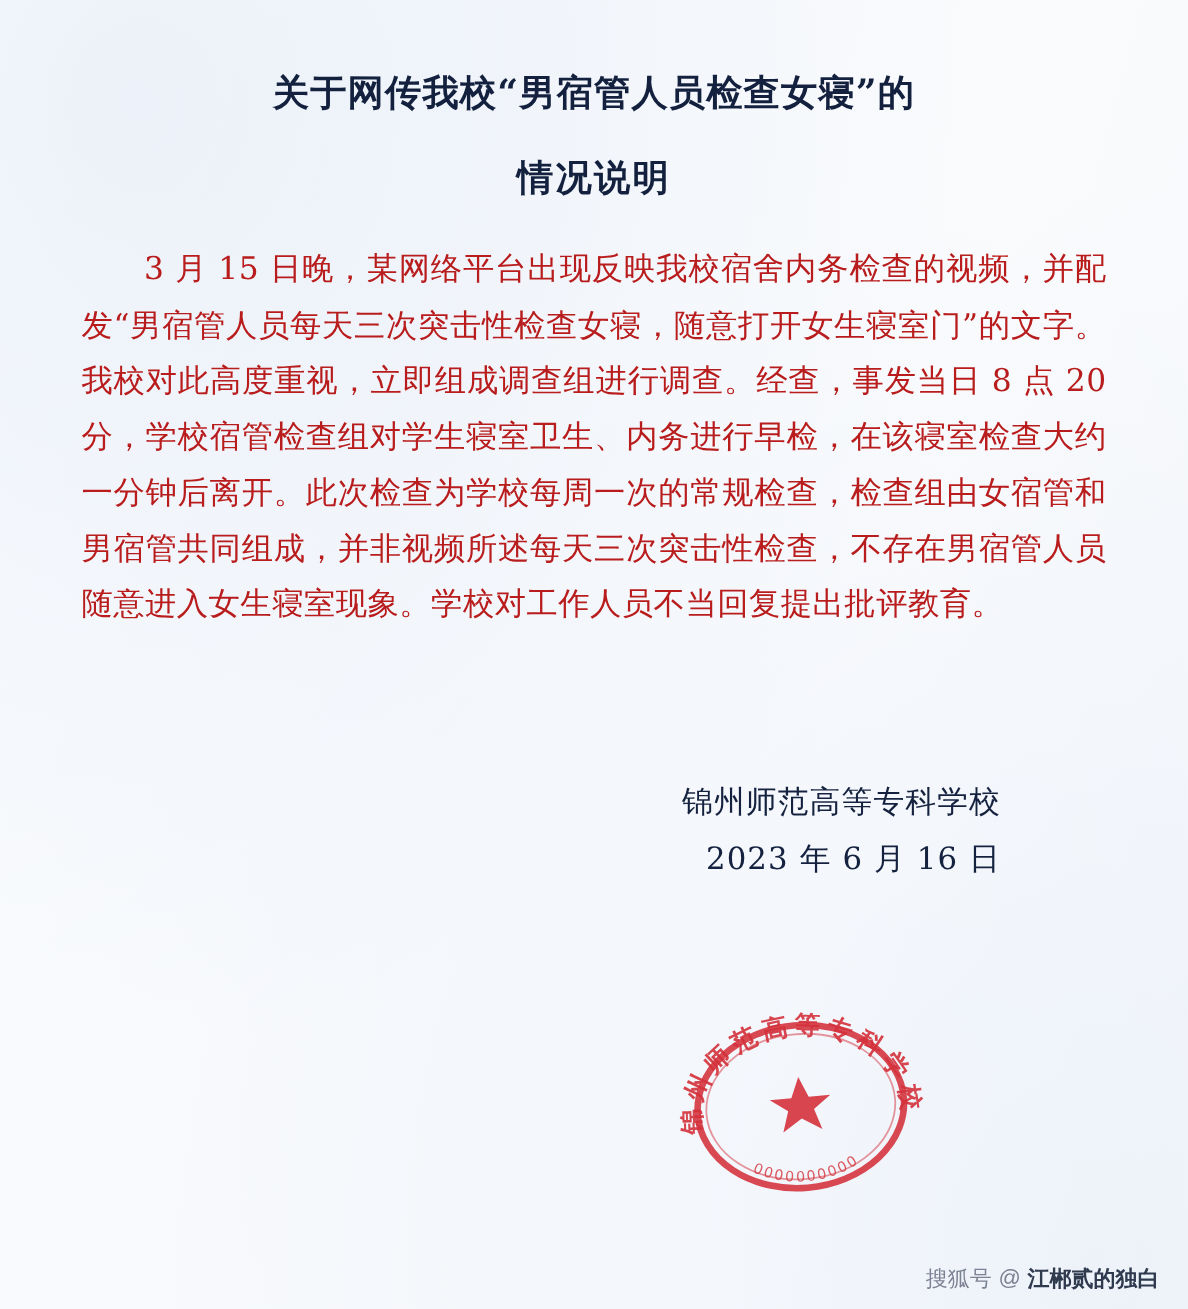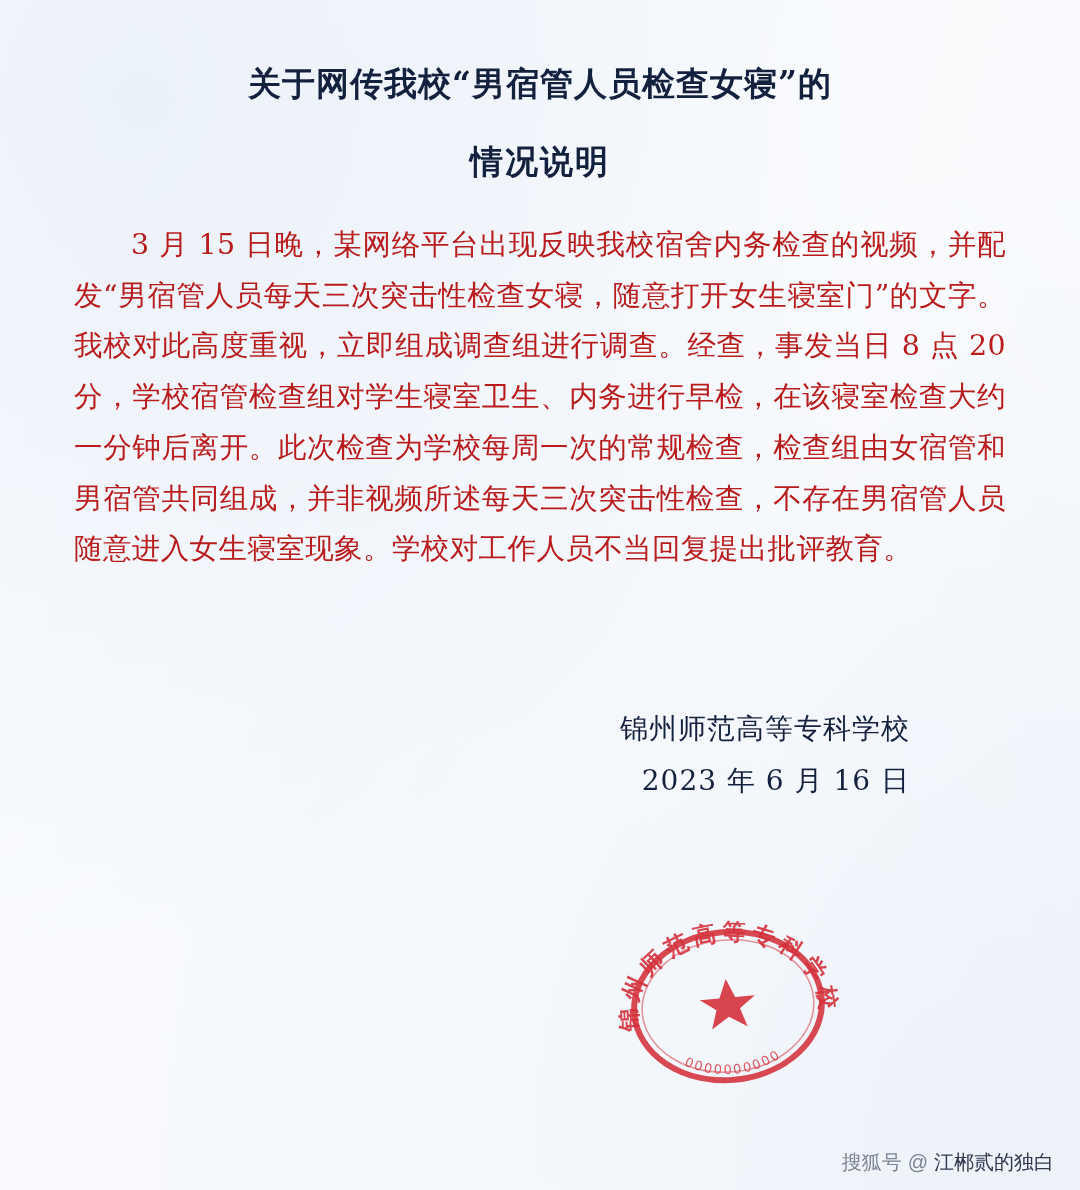--- a/index.html
+++ b/index.html
@@ -108,21 +108,21 @@
     right: 26px;
     bottom: 14px;
     display: flex;
     align-items: center;
     gap: 6px;
     font-family: "Liberation Sans", sans-serif;
     font-size: 20px;
     z-index: 5;
   }
   .credit-prefix { color: #7b8293; }
-  .credit-name { color: #2f3a4f; font-weight: 400; }
+  .credit-name { color: #2f3a4f; font-weight: 700; }
 </style>
 </head>
 <body>
 
 <div class="page"></div>
 
 <div class="doc">
 
   <div class="title-block">
     <div class="title-line1">关于网传我校“男宿管人员检查女寝”的</div>

